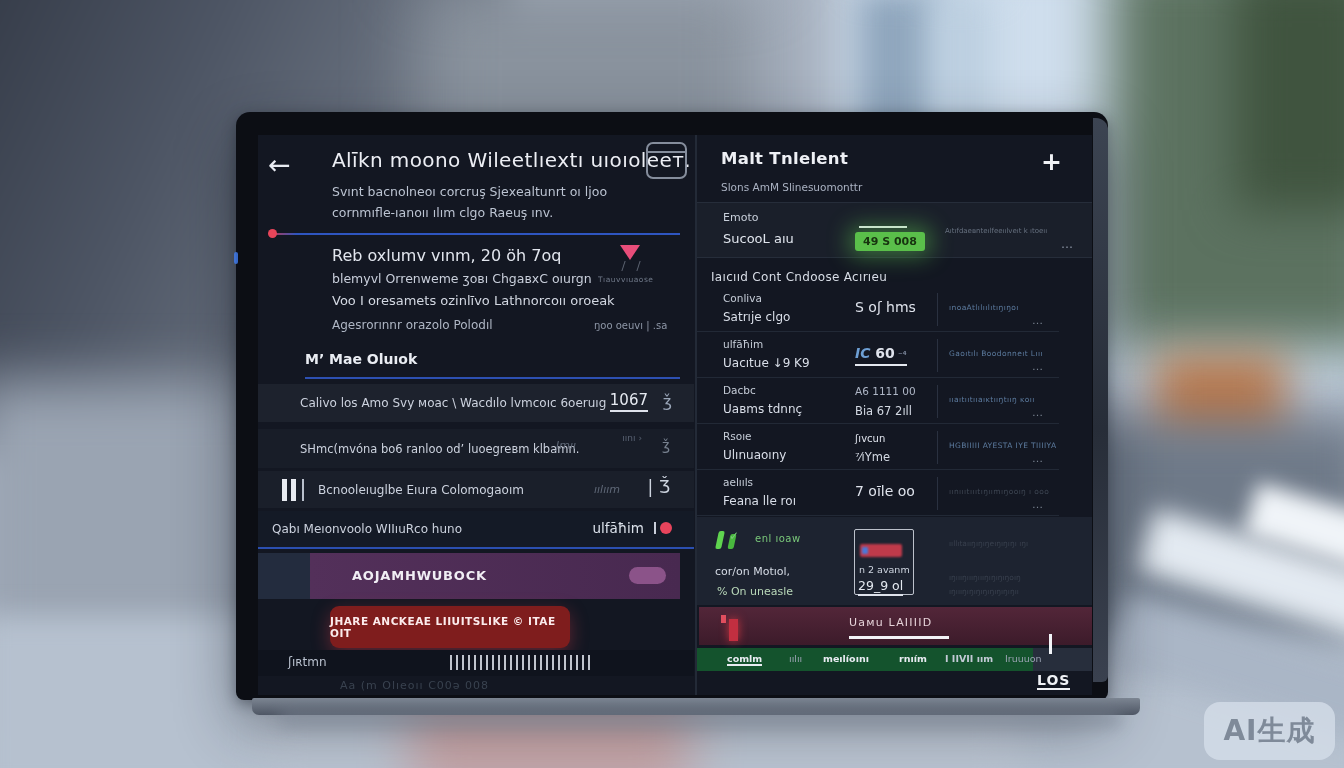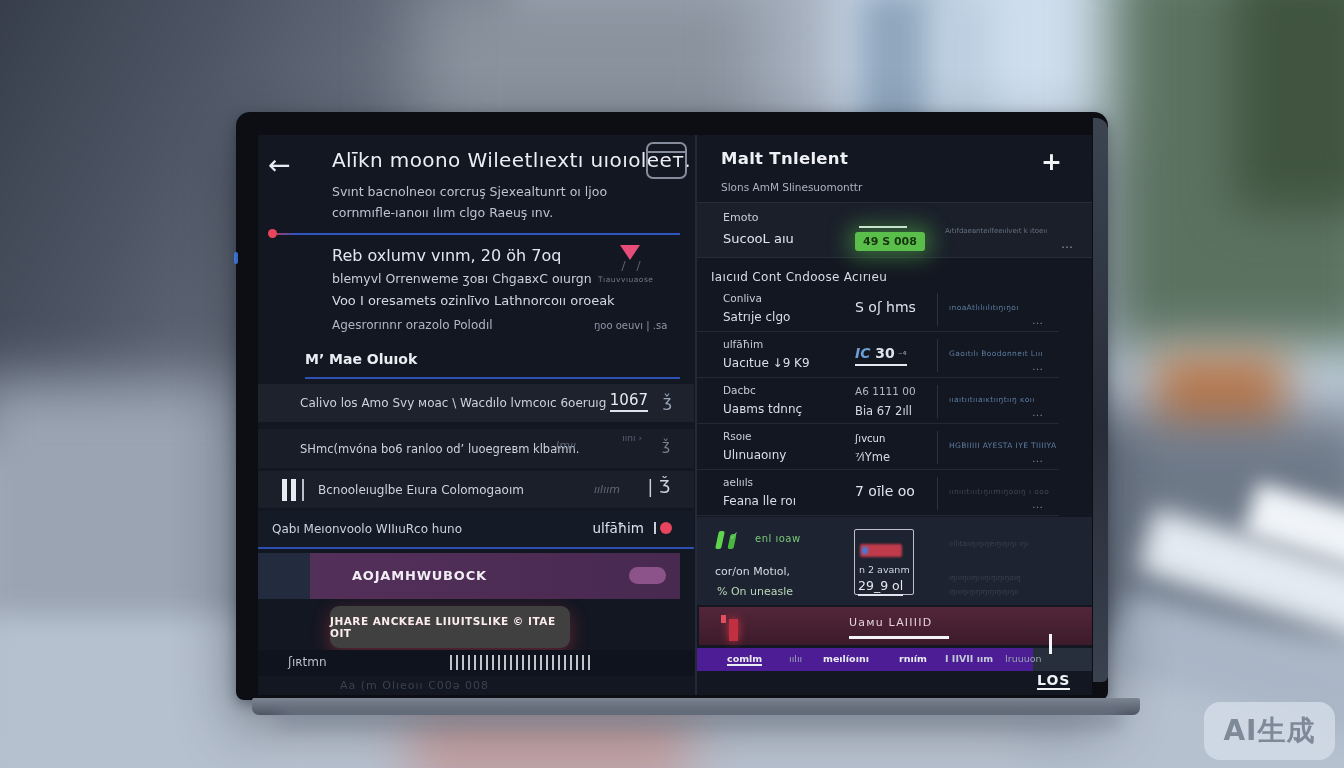--- a/index.html
+++ b/index.html
@@ -102,21 +102,21 @@
   .r4-dot::before { content:""; position:absolute; left:-6px; top:0; width:2px; height:12px; background:#c9cfda; }
 
   .lp-banner-left { left:0; top:418px; width:52px; height:46px; background:#232c3e; }
   .lp-banner { left:52px; top:418px; width:370px; height:46px;
                background:linear-gradient(90deg,#53305a,#482950); }
   .lp-banner-label { position:absolute; left:42px; top:15px; font-size:13px; font-weight:bold;
                color:#f0eef4; letter-spacing:.8px; }
   .lp-toggle { position:absolute; right:14px; top:14px; width:37px; height:17px;
                border-radius:9px; background:#8b5389; }
 
-  .lp-cta { left:72px; top:471px; width:240px; height:42px; background:#404040; border-radius:9px;
+  .lp-cta { left:72px; top:471px; width:240px; height:42px; background:#7f1d1d; border-radius:9px;
             display:flex; align-items:center; justify-content:flex-start;
             box-shadow:0 6px 18px rgba(239,65,80,.35); }
   .lp-cta span { font-size:10.5px; font-weight:bold; color:#fceced; letter-spacing:.5px; }
 
   .lp-footer { left:0; top:515px; width:436px; height:26px; background:#0f131d; }
   .lp-footer-label { position:absolute; left:30px; top:5px; font-size:12px; color:#b9c1ce; }
   .lp-barcode { position:absolute; left:192px; top:5px; width:142px; height:15px; opacity:.85;
             background:repeating-linear-gradient(90deg,#dfe4ec 0 2px,transparent 2px 6px); }
   .lp-bottom-note { left:82px; top:544px; font-size:11px; color:#39424f; letter-spacing:1px; }
 
@@ -178,21 +178,21 @@
   .sum-r3 { position:absolute; left:252px; top:70px; font-size:7.5px; color:#39404e; }
 
   .rp-banner { left:2px; top:472px; width:393px; height:38px;
                background:linear-gradient(180deg,#532639 0%,#3c1b2a 100%); }
   .rpb-bar1 { position:absolute; left:22px; top:8px; width:5px; height:8px; background:#e05060; }
   .rpb-bar2 { position:absolute; left:30px; top:12px; width:9px; height:22px; background:#c22f40;
               box-shadow:0 0 10px rgba(230,60,70,.8); }
   .rpb-label { position:absolute; left:150px; top:9px; font-size:11px; color:#e6d3d9; letter-spacing:1.2px; }
   .rpb-line { position:absolute; left:150px; top:29px; width:100px; height:3px; background:#f2f3f6; }
 
-  .rp-footer { left:0; top:513px; width:476px; height:23px; background:#4c1d95;text-decoration:underline; }
+  .rp-footer { left:0; top:513px; width:476px; height:23px; background:#14532d;text-decoration:underline; }
   .rpf-lighter { position:absolute; left:336px; top:0; width:59px; height:23px; background:#272e3c; }
   .rpf-t { position:absolute; top:5px; font-size:9.5px; font-weight:bold; color:#e9ecf2; white-space:nowrap; }
   .t0{left:30px; border-bottom:2px solid #e9ecf2;} .t1{left:92px; color:#9aa3b2; font-weight:normal;}
   .t2{left:126px;} .t3{left:202px;} .t4{left:248px; color:#c3cad6;} .t5{left:308px; color:#9aa3b2; font-weight:normal;}
   .rpf-cursor { position:absolute; left:352px; top:-14px; width:3px; height:20px; background:#f2f4f8; }
   .rp-logo { left:340px; top:537px; font-size:14px; font-weight:bold; color:#f0f2f6;
              border-bottom:2px solid #f0f2f6; letter-spacing:1px; }
 
   
   .watermark { position:absolute; left:1204px; top:702px; width:131px; height:58px;
@@ -319,21 +319,21 @@
           <span class="rp-l2">Satrıje clgo</span>
           <span class="rp-val">S oʃ hms</span>
           <span class="rp-note">ınoaAtlılıılıtıŋıŋoı</span>
           <span class="rp-more">…</span>
         </div>
 
         <div class="abs rp-row rowB">
           <span class="vdiv"></span>
           <span class="rp-l1">ulfāħim</span>
           <span class="rp-l2">Uacıtue ↓9 K9</span>
-          <span class="rp-val"><b>IC </b><span>30</span><span class="sfx"> ⁻⁴</span></span>
+          <span class="rp-val"><b>IC </b><span>60</span><span class="sfx"> ⁻⁴</span></span>
           <span class="rp-note">Gaoıtılı Boodonneıt Lııı</span>
           <span class="rp-more">…</span>
         </div>
 
         <div class="abs rp-row rowC">
           <span class="vdiv"></span>
           <span class="rp-l1">Dacbc</span>
           <span class="rp-l2">Uaвms tdnnç</span>
           <span class="rp-val-sm">A6 1111 00</span>
           <span class="rp-val2">Bia 67 2ıll</span>

